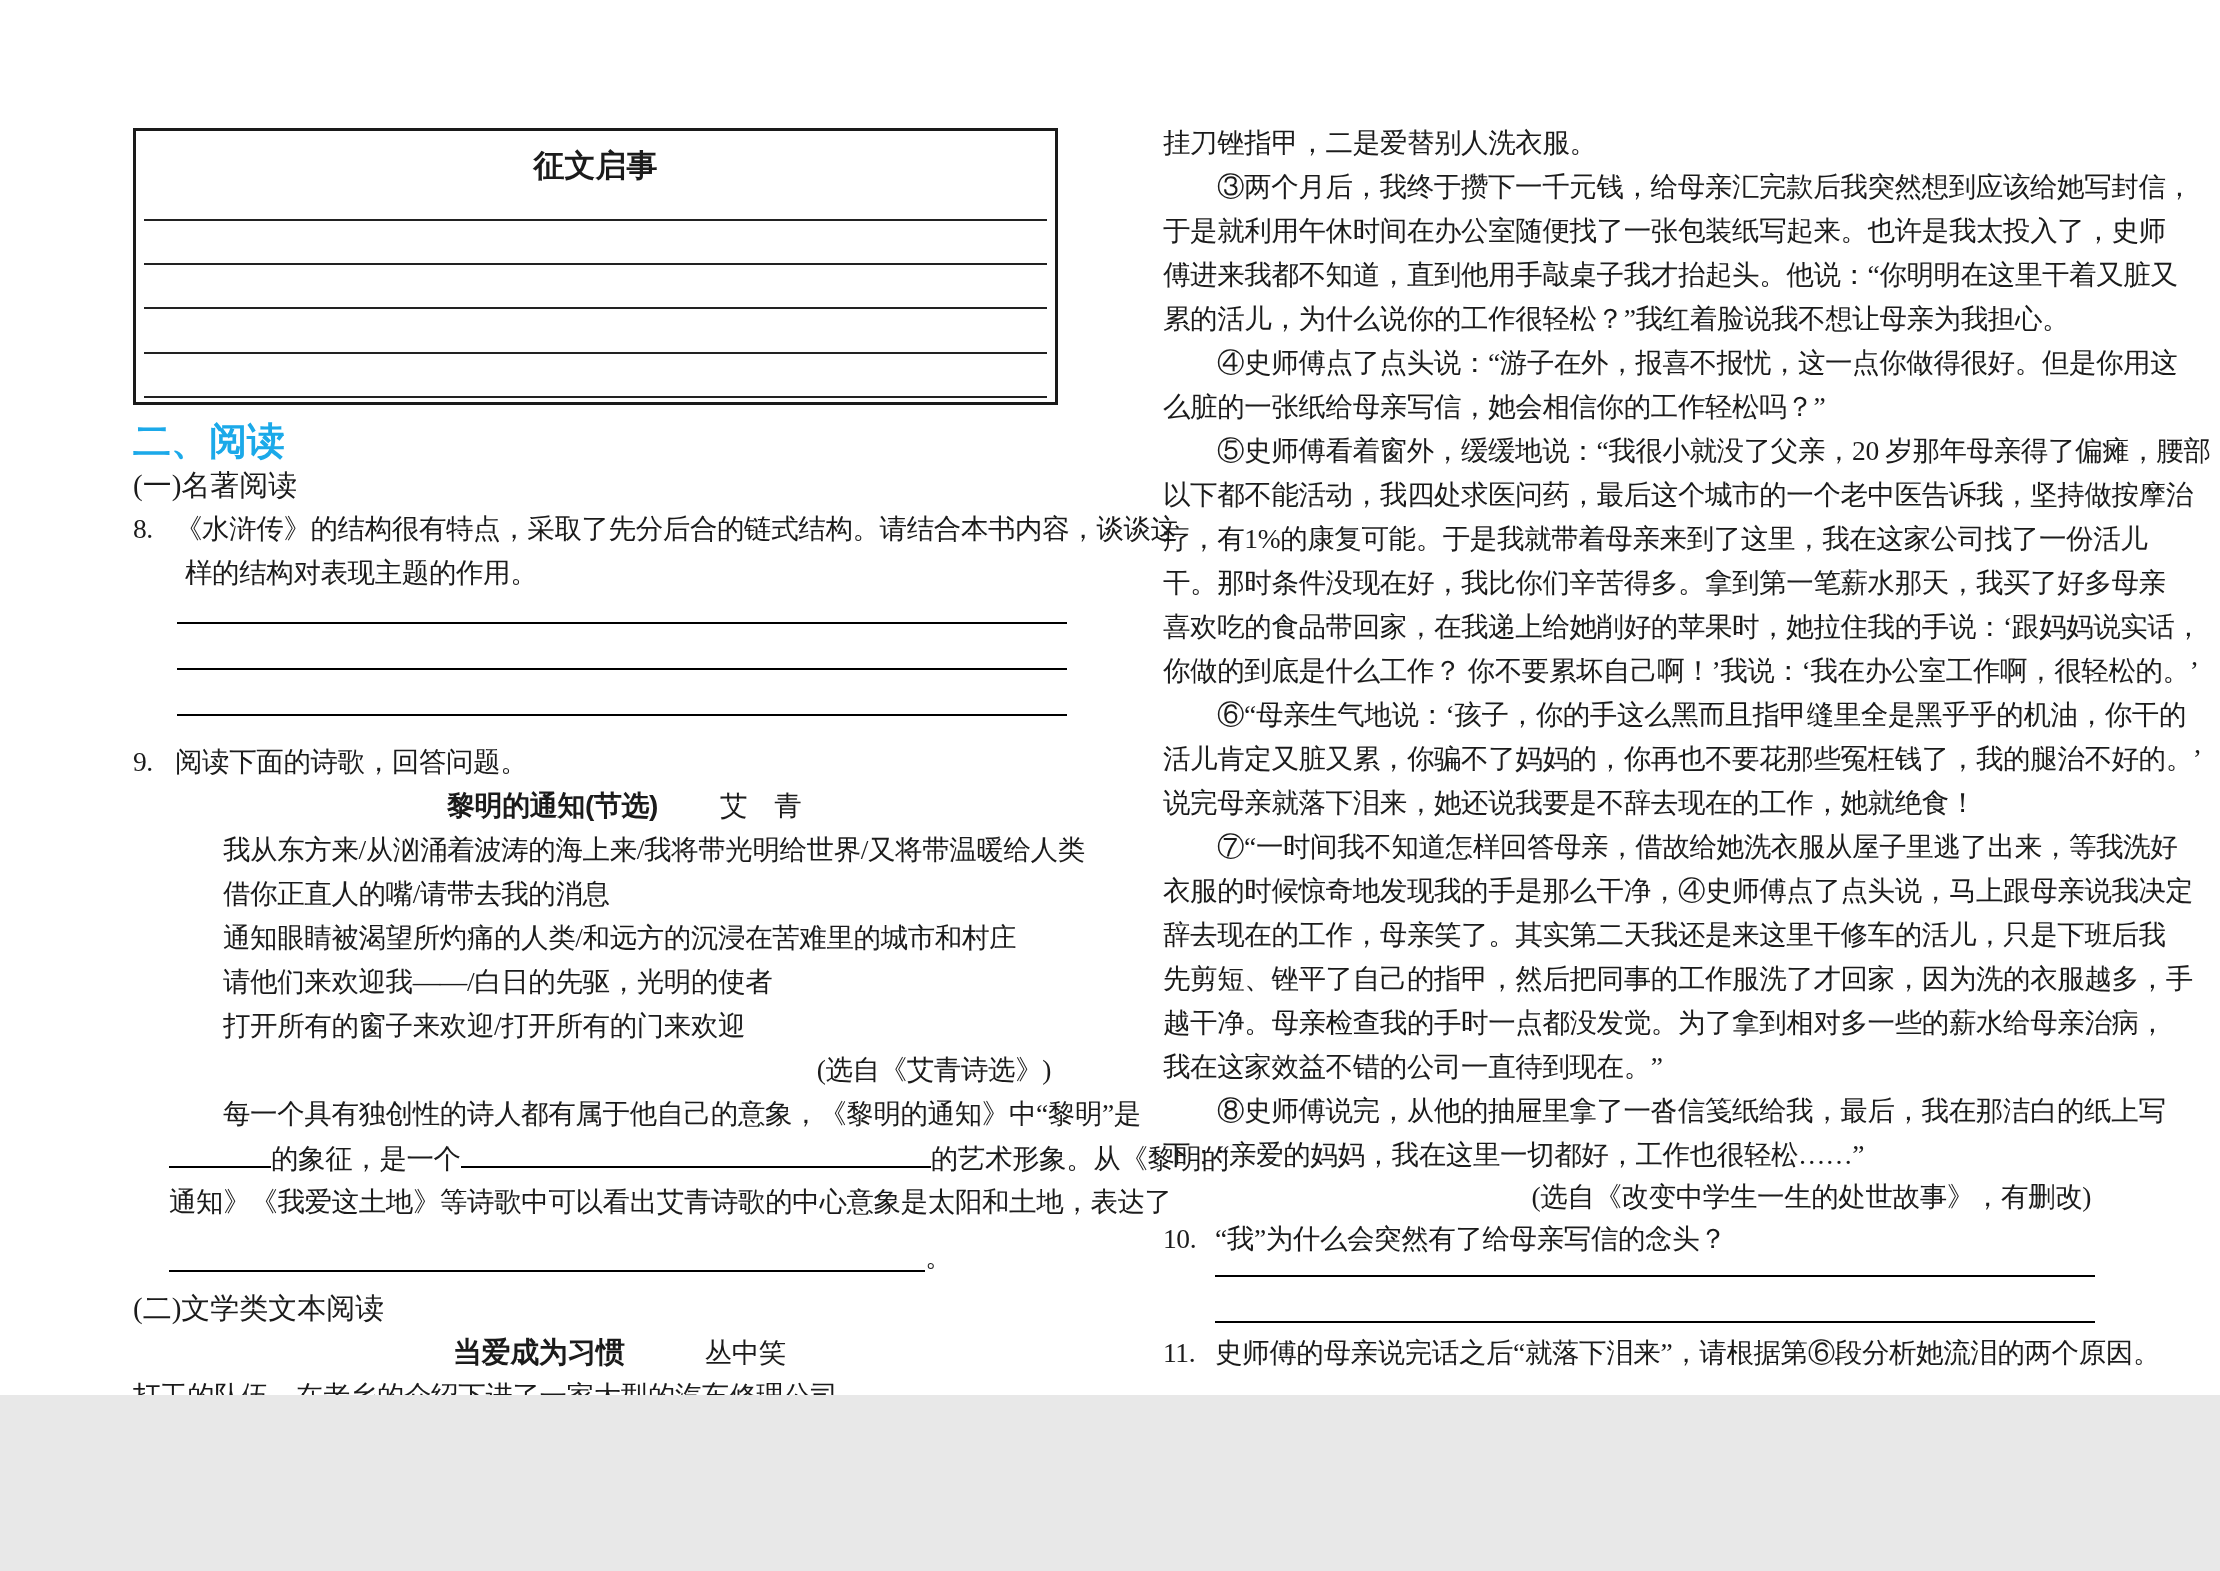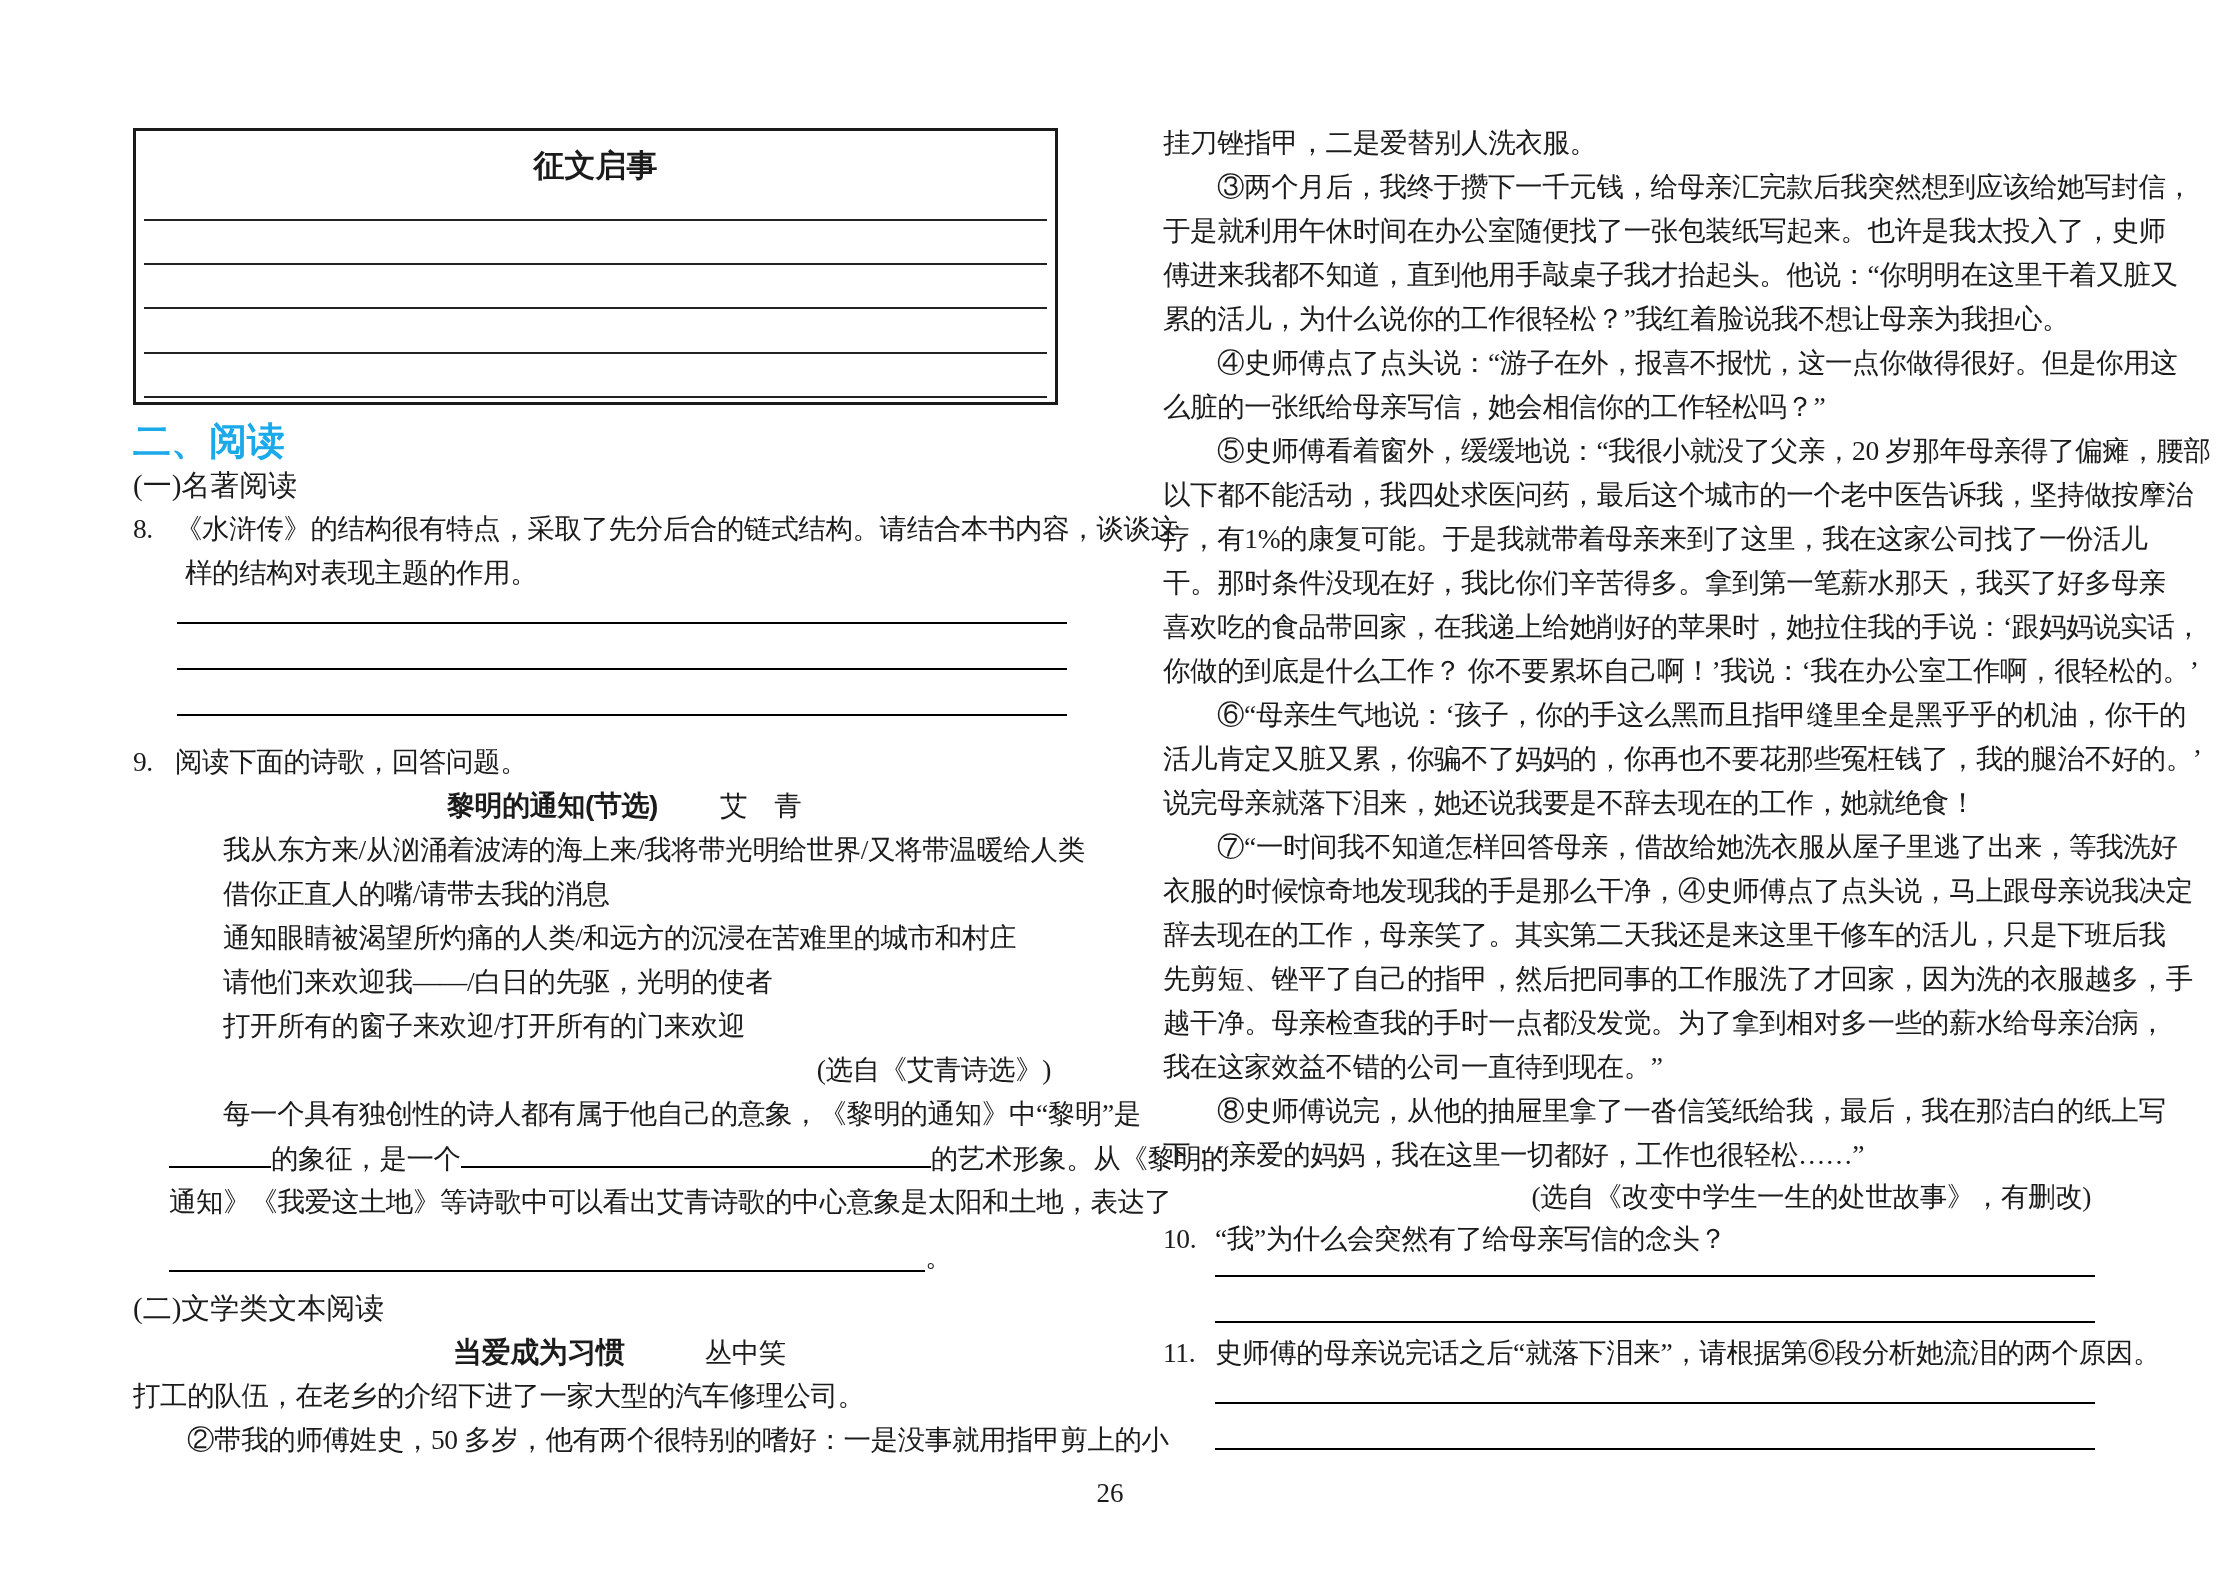--- a/index.html
+++ b/index.html
@@ -1,17 +1,17 @@
 <!DOCTYPE html>
 <html><head>
 <meta charset="utf-8">
 <style>
   html,body { margin:0; padding:0; background:#e8e8e8; }
   .page {
-    position:relative; width:2220px; height:1571px; margin:0 auto;
+    position:relative; width:2220px; height:1395px; margin:0 auto;
     background:#ffffff; overflow:hidden; color:#1b1b1b;
     font-family:"Liberation Serif","DejaVu Serif",serif;
   }
   .col-left  { position:absolute; left:133px; top:0;   width:948px; }
   .col-right { position:absolute; left:1163px; top:0;  width:940px; padding-top:121px; box-sizing:border-box; }
 
   .tline { height:44px; line-height:44px; font-size:27.5px; white-space:nowrap; letter-spacing:-0.4px; }
   .hei   { font-family:"Liberation Sans","DejaVu Sans",sans-serif; font-weight:700; }
 
   

